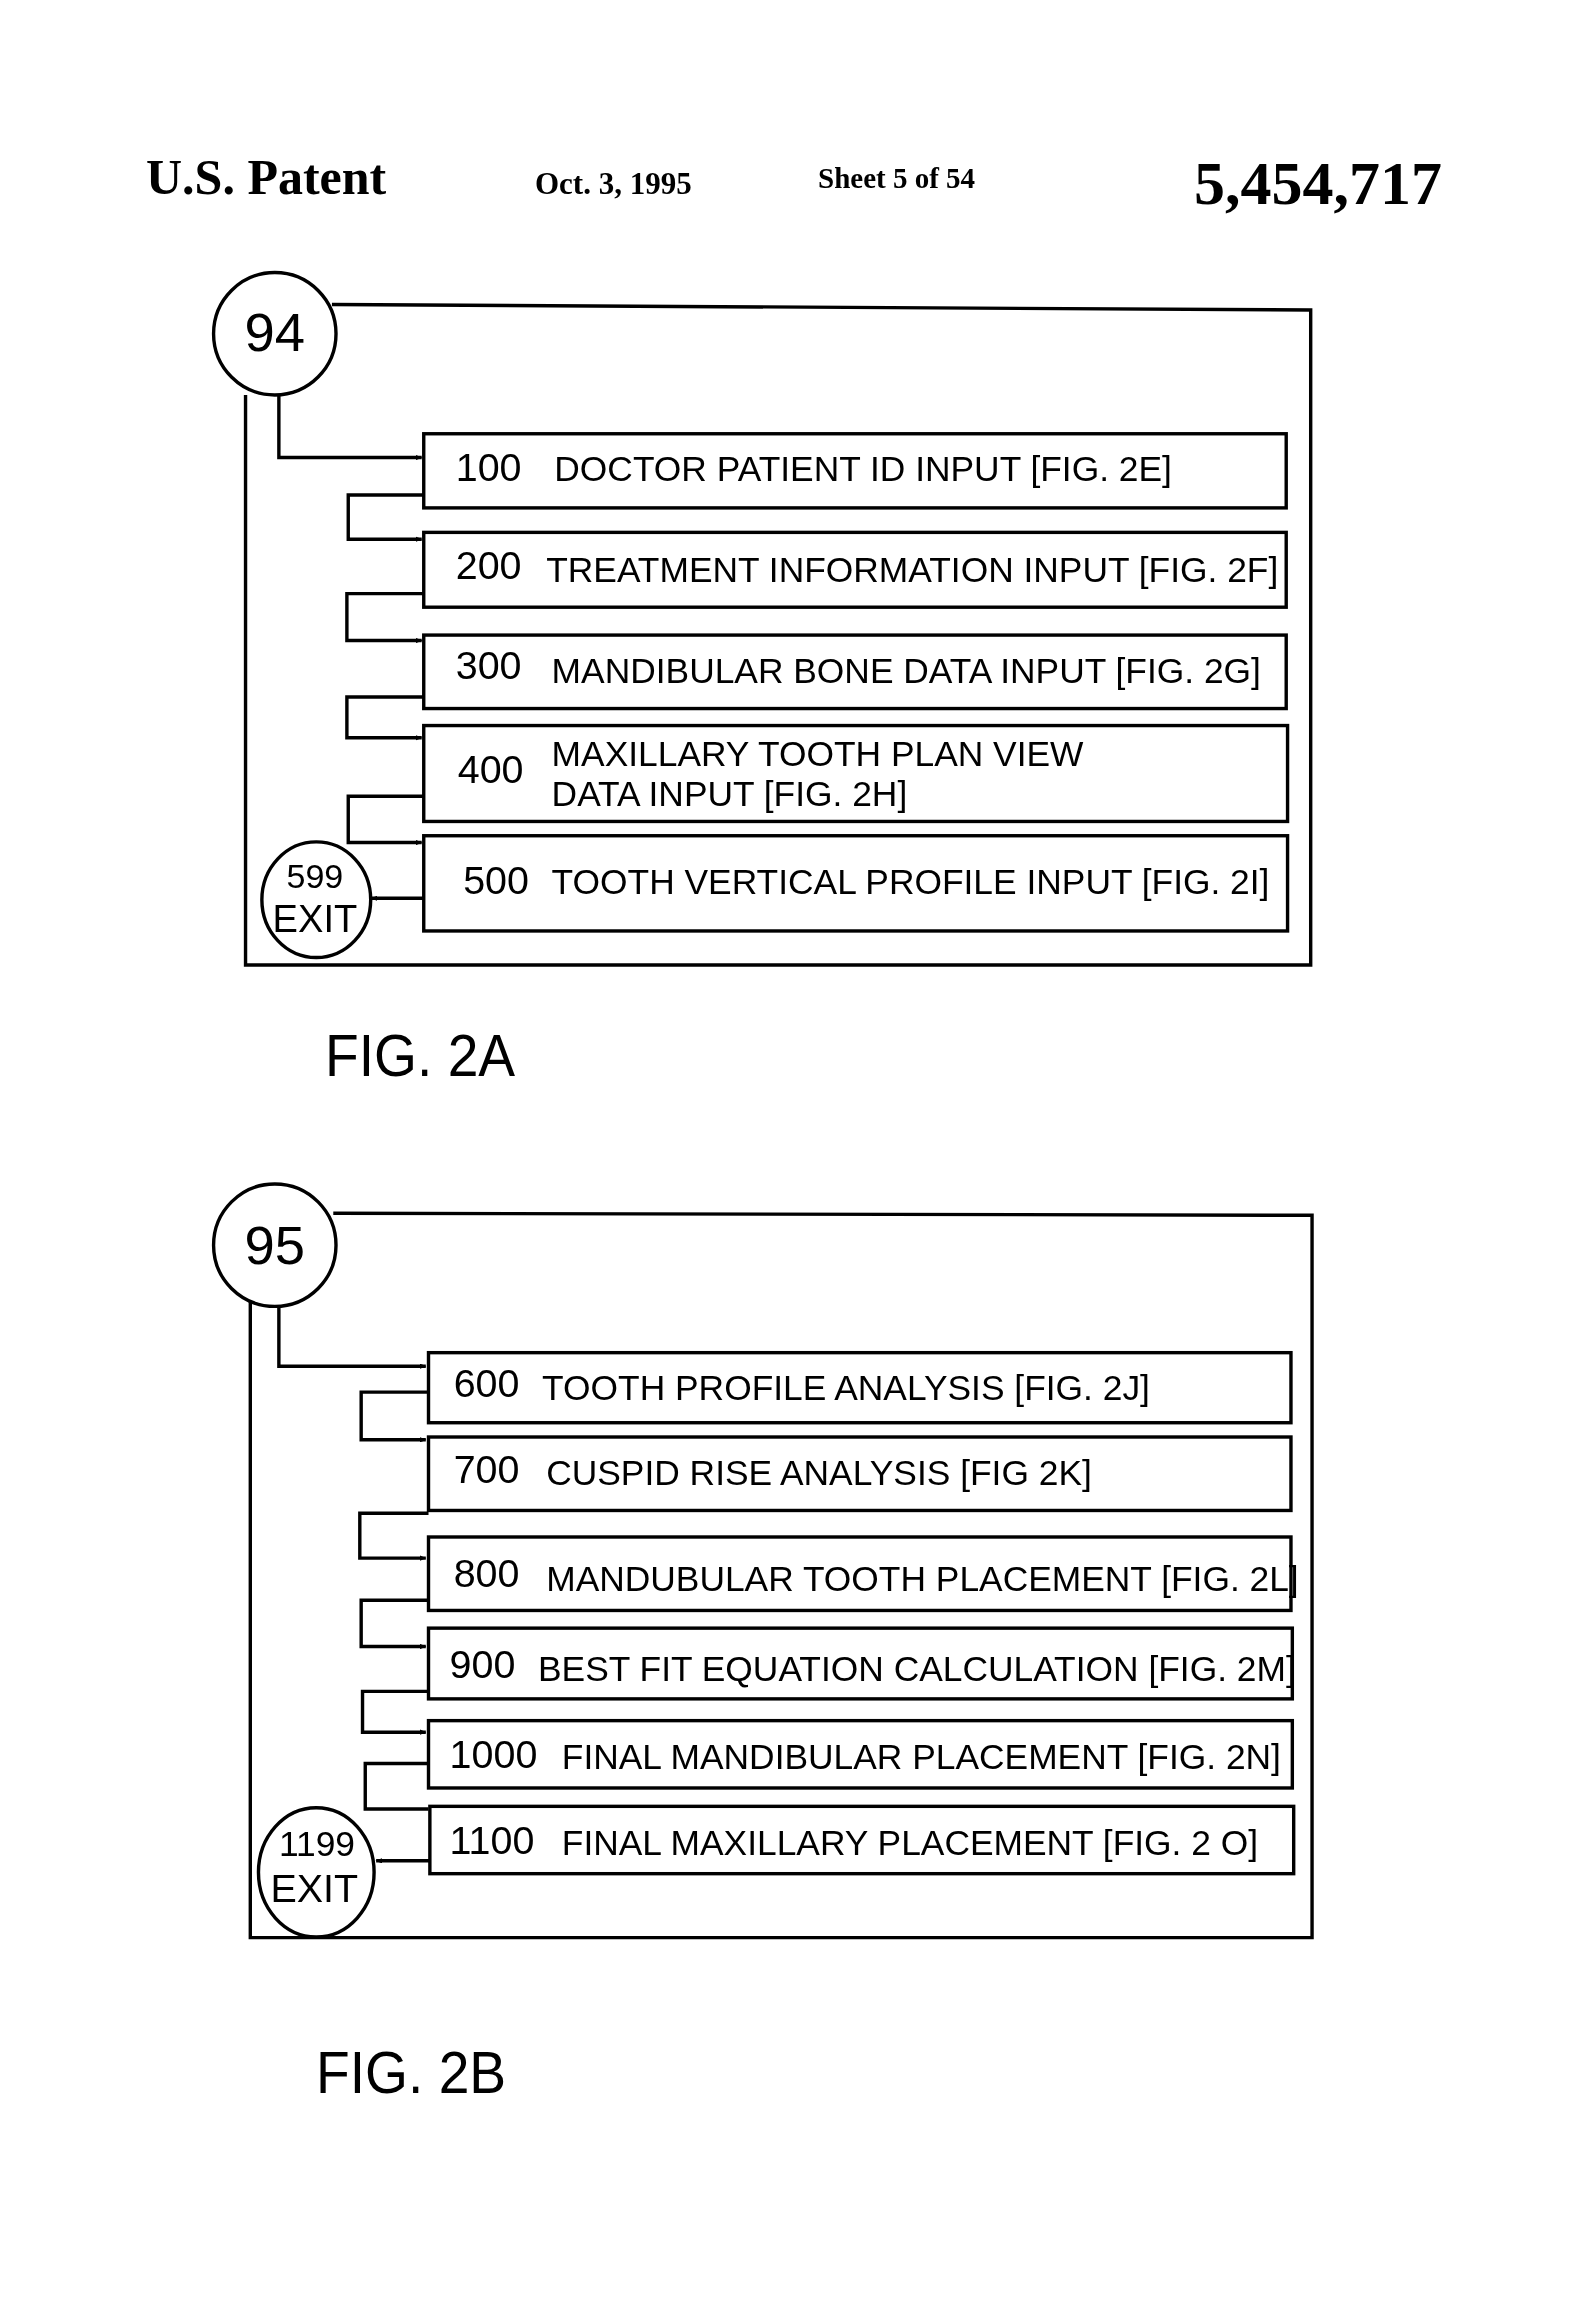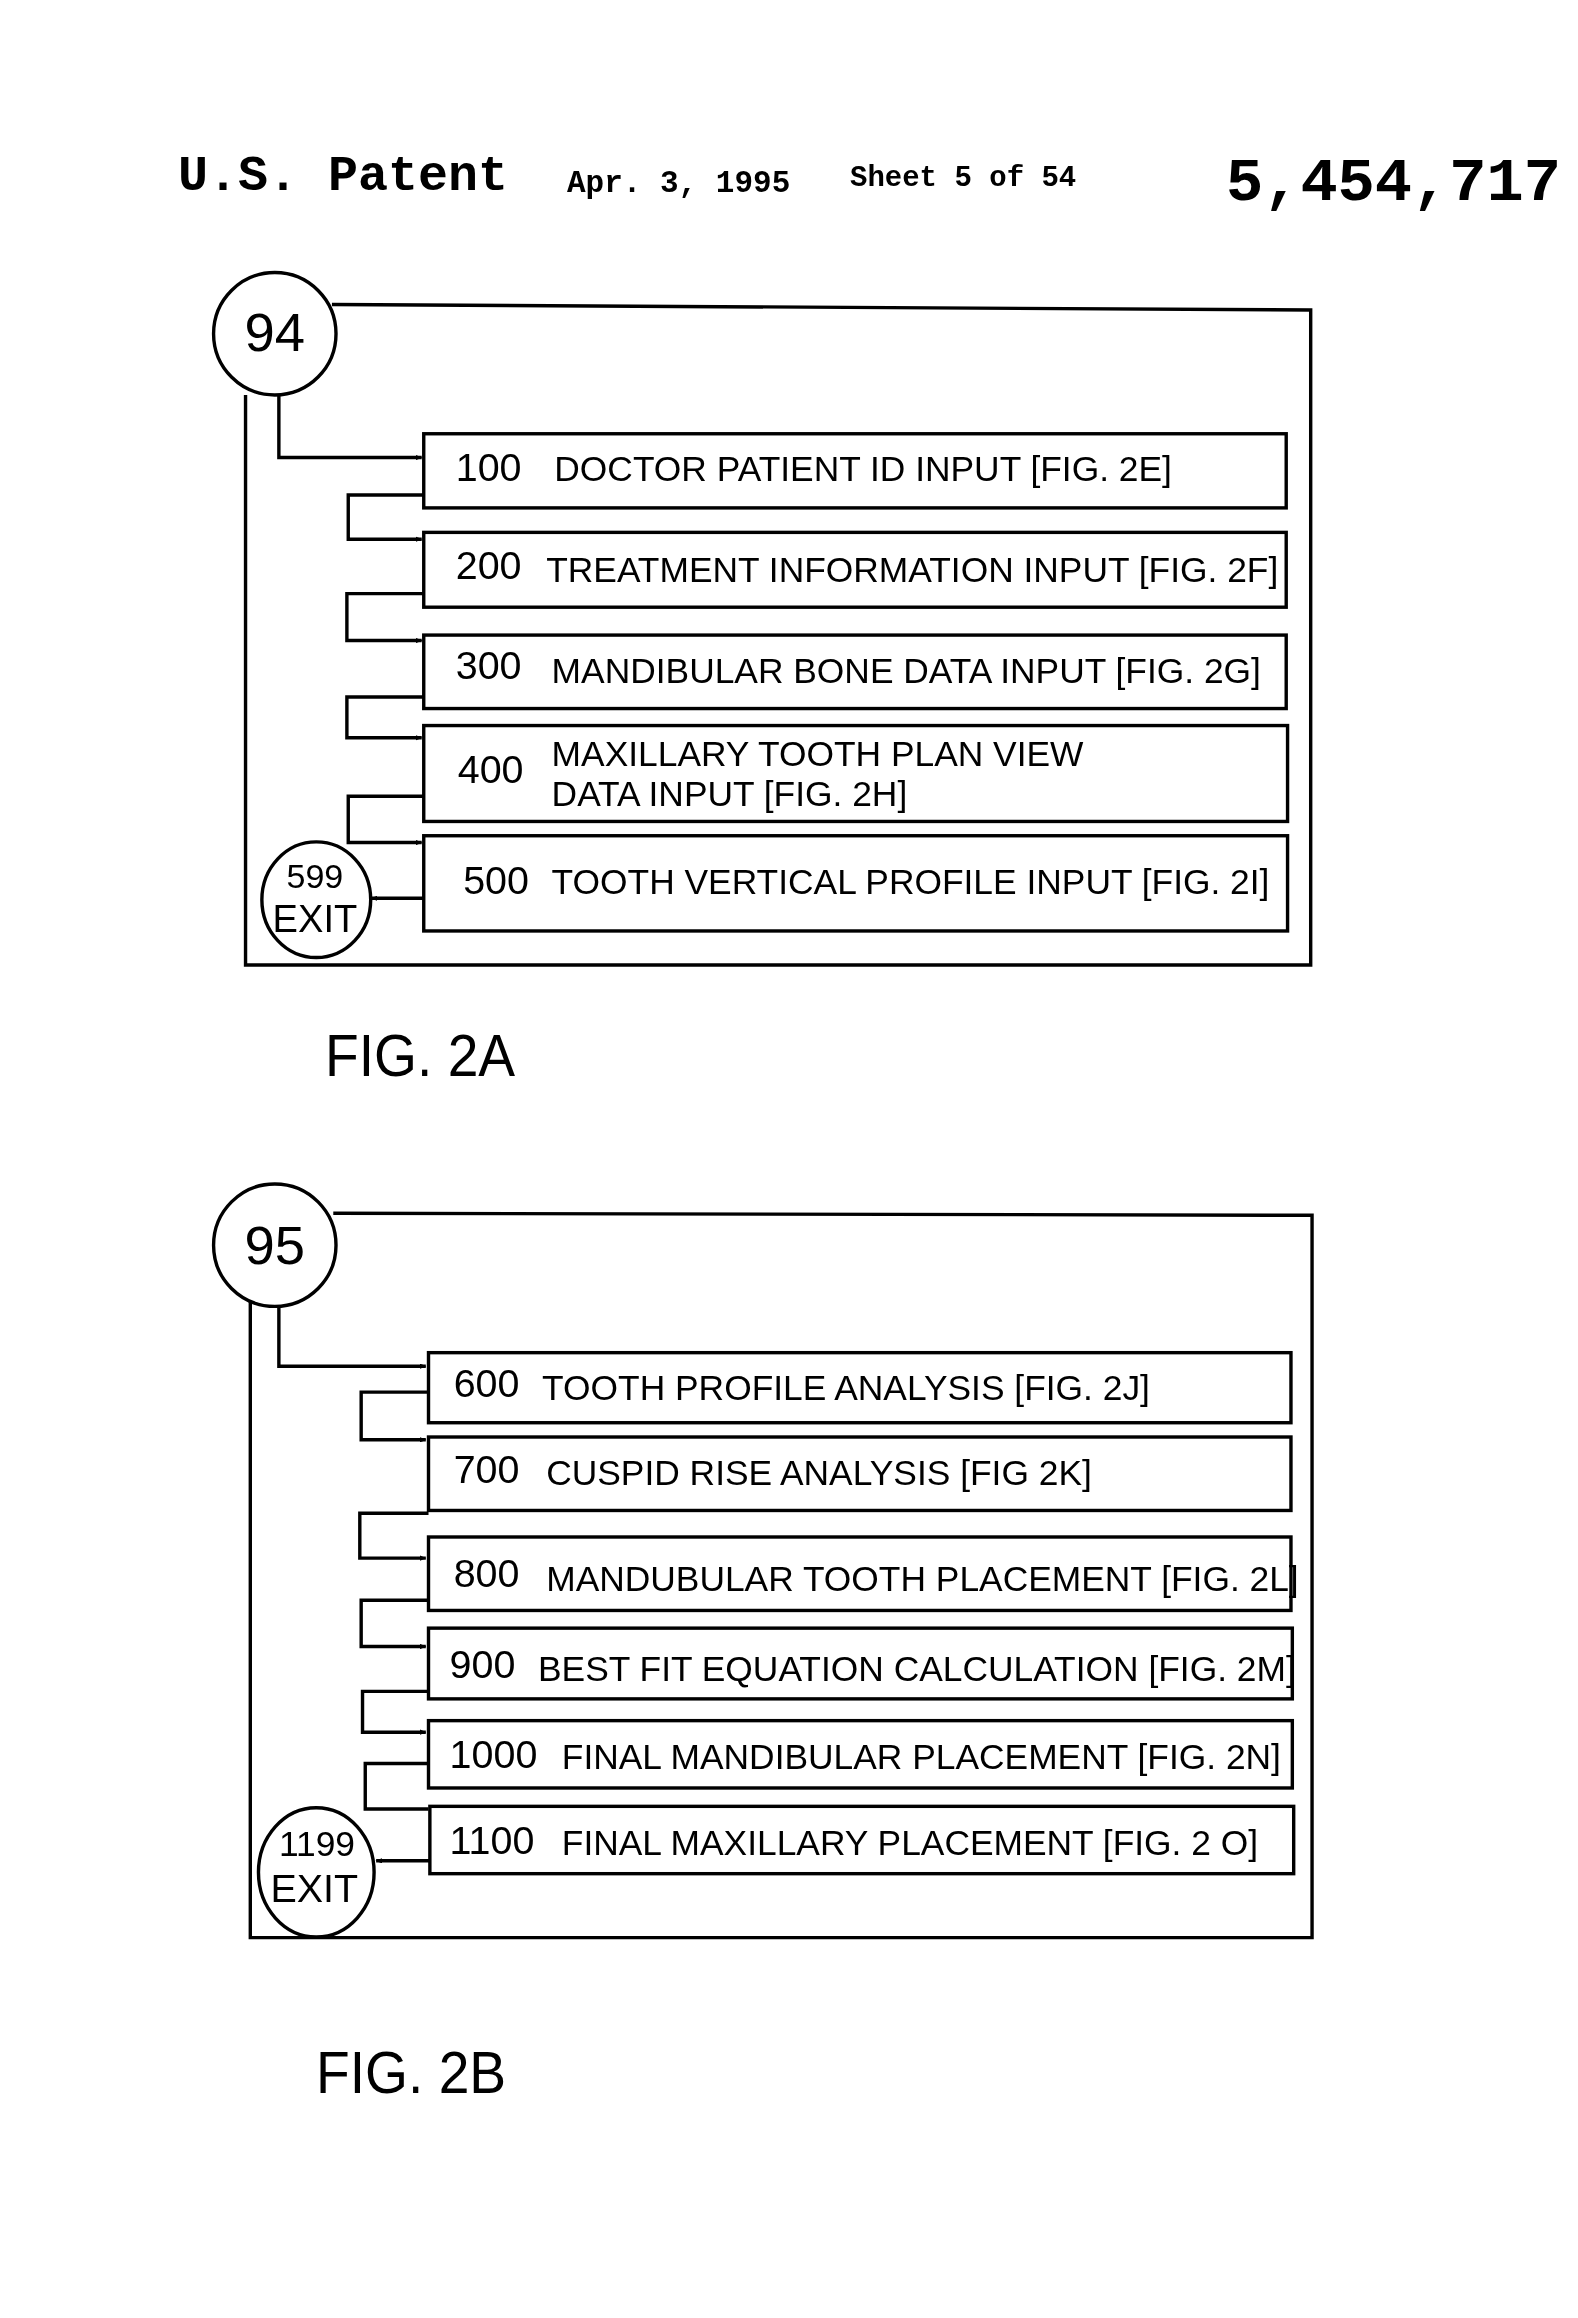--- a/index.html
+++ b/index.html
@@ -1,32 +1,32 @@
 <!DOCTYPE html>
 <html style="font-size:11px"><head>
 <meta charset="utf-8">
 <style>
   html, body { margin:0; padding:0; background:#ffffff; }
   body { width:1578px; height:2319px; position:relative; overflow:hidden; color:#000; }
-  .hdr { position:absolute; top:151px; font-family:Liberation Mono, monospace; font-weight:bold; white-space:nowrap;margin-left:32px; }
+  .hdr { position:absolute; top:151px; font-family:Liberation Serif, serif; font-weight:bold; white-space:nowrap; }
   #hdr-title { left:146px; font-size:50px; top:148px; }
   #hdr-date { left:535px; font-size:31px; top:166px; }
   #hdr-sheet { left:818px; font-size:29px; top:162px;text-align:center; }
   #hdr-num { left:1194px; font-size:62px; top:148px; }
   svg.fig { position:absolute; left:0; top:0; }
   .lbl { font-family:"Liberation Sans", sans-serif; }
   .figcap { position:absolute; font-family:"Liberation Sans", sans-serif; font-size:60px; white-space:nowrap; transform:scaleX(0.92); transform-origin:left top; }
   #cap-2a { left:325px; top:1021px; }
   #cap-2b { left:316px; top:2038px; }
 </style>
 </head>
 <body>
 
 <div class="hdr" id="hdr-title">U.S. Patent</div>
-<div class="hdr" id="hdr-date">Apr. 3, 1995</div>
+<div class="hdr" id="hdr-date">Oct. 3, 1995</div>
 <div class="hdr" id="hdr-sheet">Sheet 5 of 54</div>
 <div class="hdr" id="hdr-num">5,454,717</div>
 
 <svg class="fig" width="1578" height="2319" viewBox="0 0 2320 3408">
   <defs>
     <marker id="arrow" markerWidth="10" markerHeight="8" refX="9" refY="4" orient="auto" markerUnits="userSpaceOnUse" viewBox="0 0 10 8">
       <path d="M0,0 L10,4 L0,8 z" fill="#000"></path>
     </marker>
   </defs>
 

